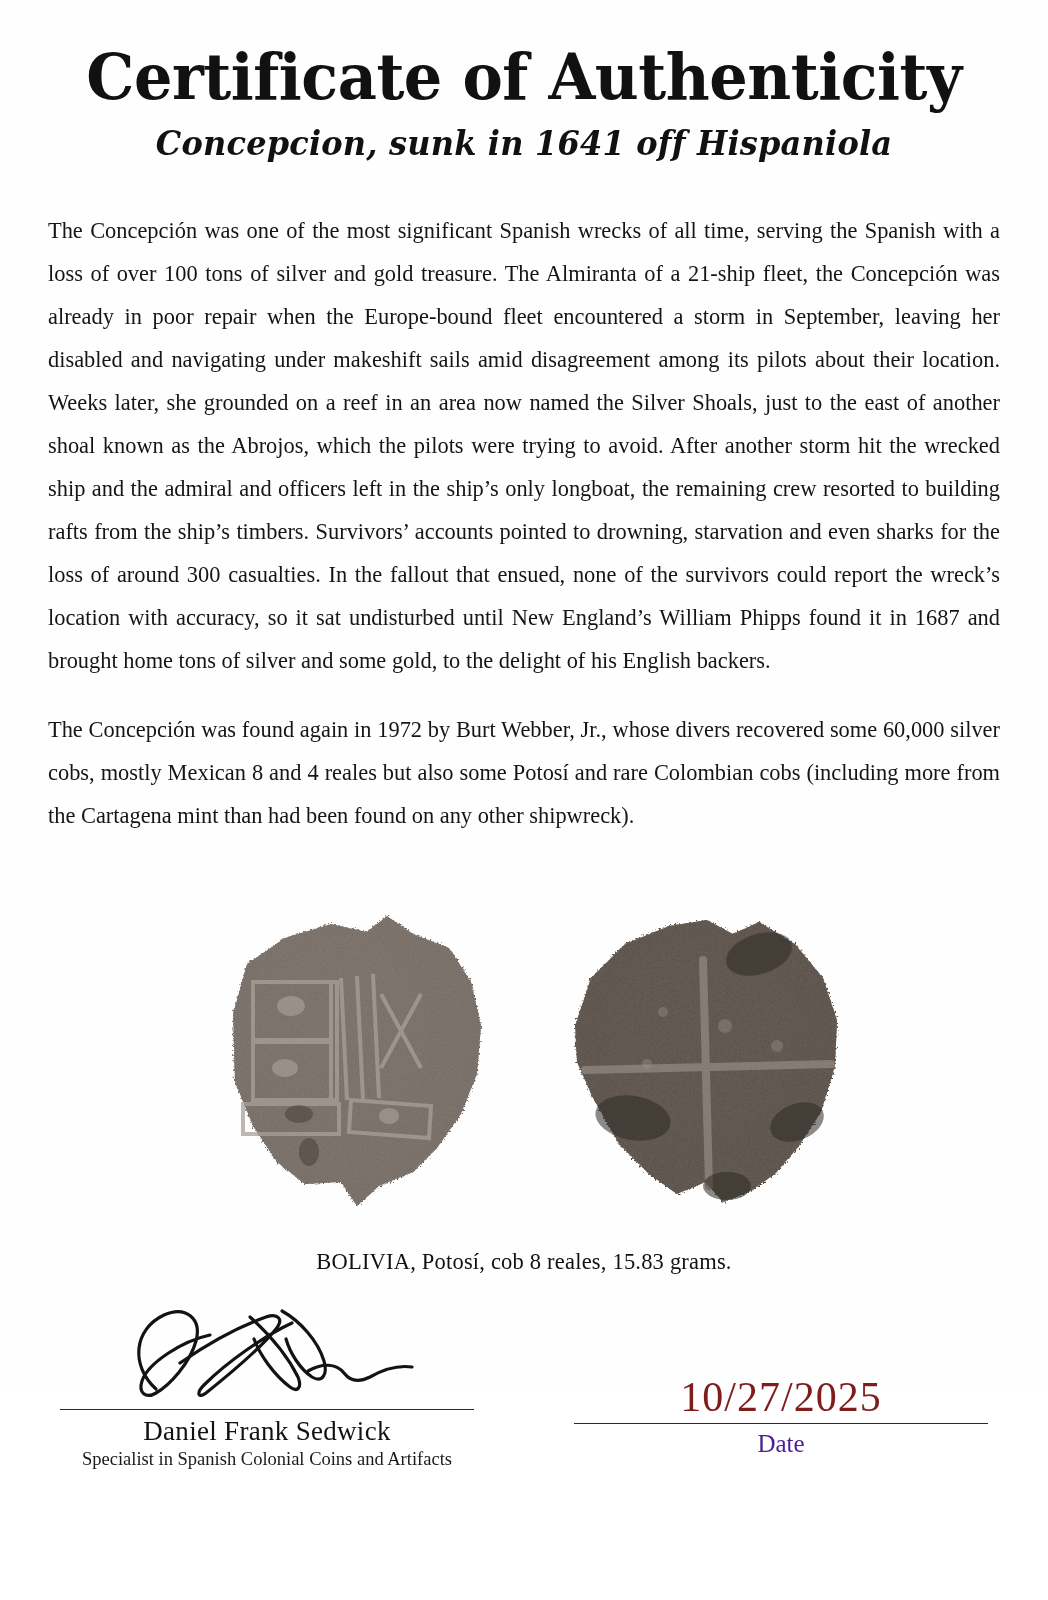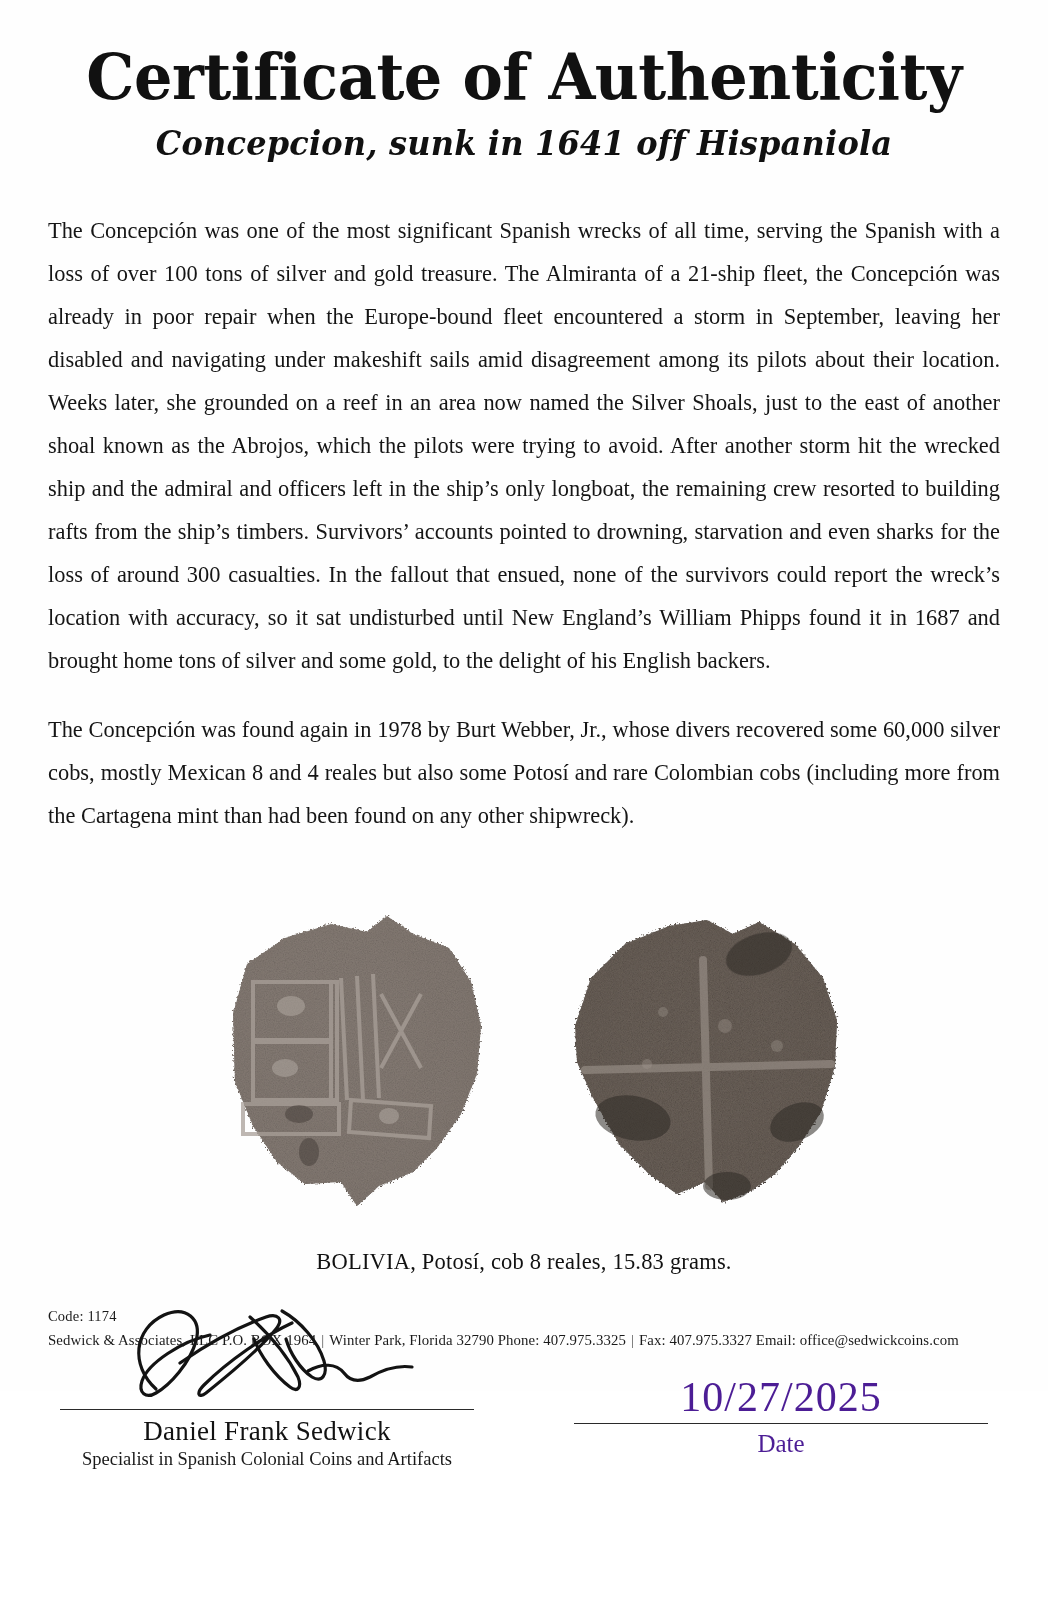--- a/index.html
+++ b/index.html
@@ -121,21 +121,21 @@
     margin-top: 2px;
     color: #1a1a1a;
   }
   .date-value {
     height: 108px;
     display: flex;
     align-items: flex-end;
     justify-content: center;
     font-size: 42px;
     letter-spacing: 1px;
-    color: #4c1d95;
+    color: #7f1d1d;
     font-family: "Liberation Serif", "DejaVu Serif", serif;
     padding-bottom: 2px;
   }
   .date-label {
     text-align: center;
     font-size: 25px;
     margin-top: 6px;
     color: #4c1d95;
   }
 
@@ -165,21 +165,21 @@
 
 <div class="page">
 
   <div class="cert-header">
     <h1 class="cert-title">Certificate of Authenticity</h1>
     <div class="cert-subtitle">Concepcion, sunk in 1641 off Hispaniola</div>
   </div>
 
   <div class="body-copy">
     <p class="para">The Concepción was one of the most significant Spanish wrecks of all time, serving the Spanish with a loss of over 100 tons of silver and gold treasure. The Almiranta of a 21-ship fleet, the Concepción was already in poor repair when the Europe-bound fleet encountered a storm in September, leaving her disabled and navigating under makeshift sails amid disagreement among its pilots about their location. Weeks later, she grounded on a reef in an area now named the Silver Shoals, just to the east of another shoal known as the Abrojos, which the pilots were trying to avoid. After another storm hit the wrecked ship and the admiral and officers left in the ship’s only longboat, the remaining crew resorted to building rafts from the ship’s timbers. Survivors’ accounts pointed to drowning, starvation and even sharks for the loss of around 300 casualties. In the fallout that ensued, none of the survivors could report the wreck’s location with accuracy, so it sat undisturbed until New England’s William Phipps found it in 1687 and brought home tons of silver and some gold, to the delight of his English backers.</p>
-    <p class="para">The Concepción was found again in 1978 by Burt Webber, Jr., whose divers recovered some 60,000 silver cobs, mostly Mexican 8 and 4 reales but also some Potosí and rare Colombian cobs (including more from the Cartagena mint than had been found on any other shipwreck).</p>
+    <p class="para">The Concepción was found again in 1972 by Burt Webber, Jr., whose divers recovered some 60,000 silver cobs, mostly Mexican 8 and 4 reales but also some Potosí and rare Colombian cobs (including more from the Cartagena mint than had been found on any other shipwreck).</p>
   </div>
 
   <div class="coins">
 
     <div class="coin-wrap">
       <svg viewBox="0 0 330 340" width="330" height="340" aria-hidden="true">
         <defs>
           <radialGradient id="cobA" cx="42%" cy="38%" r="78%">
             <stop offset="0%" stop-color="#9a9089"></stop>
             <stop offset="45%" stop-color="#7d736c"></stop>
@@ -311,20 +311,14 @@
     </div>
 
     <div class="sig-col date-col">
       <div class="date-value">10/27/2025</div>
       <div class="sig-rule"></div>
       <div class="date-label">Date</div>
     </div>
 
   </div>
 
-  <div class="footer">
-    <div class="footer-code">Code: 1174</div>
-    <div class="footer-line">
-      <span>Sedwick &amp; Associates, LLC P.O. BOX 1964</span><span class="footer-sep">|</span><span>Winter Park, Florida 32790 Phone: 407.975.3325</span><span class="footer-sep">|</span><span>Fax: 407.975.3327 Email: office@sedwickcoins.com</span>
-    </div>
-  </div>
 
 </div>
 
 </body></html>

